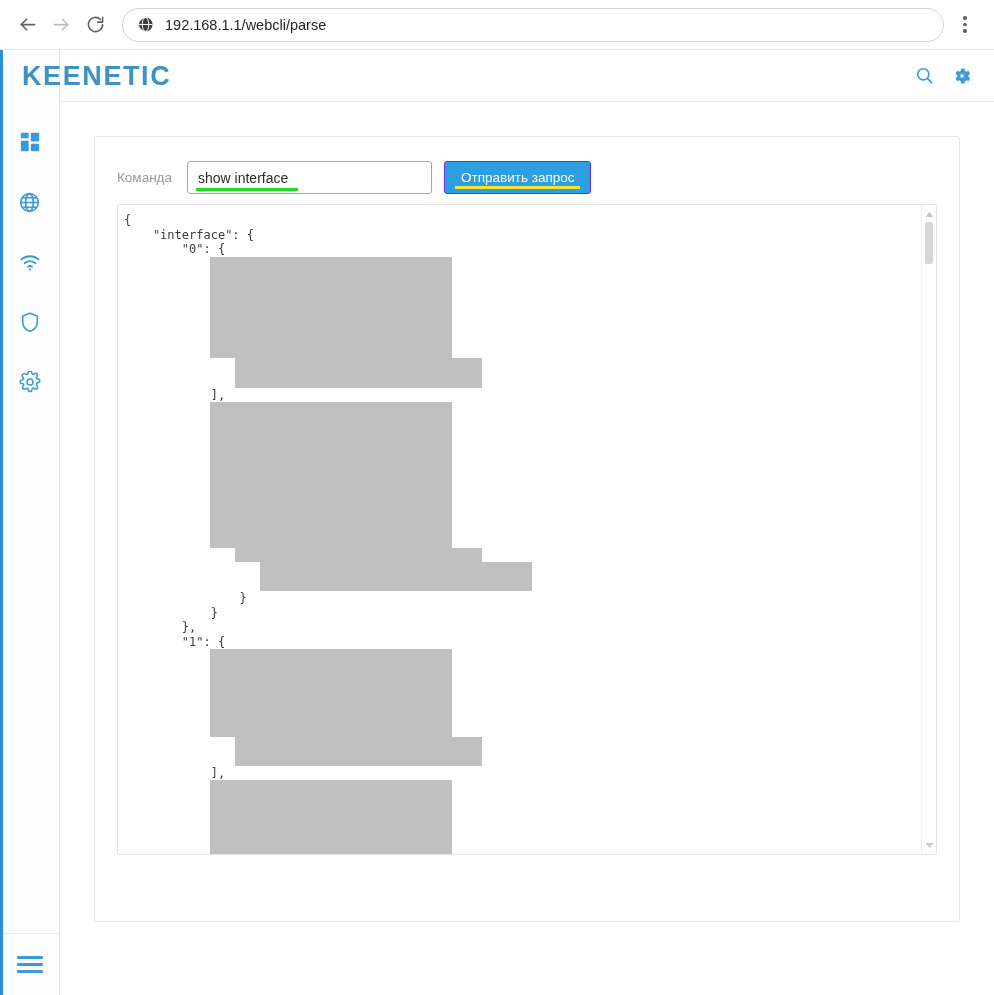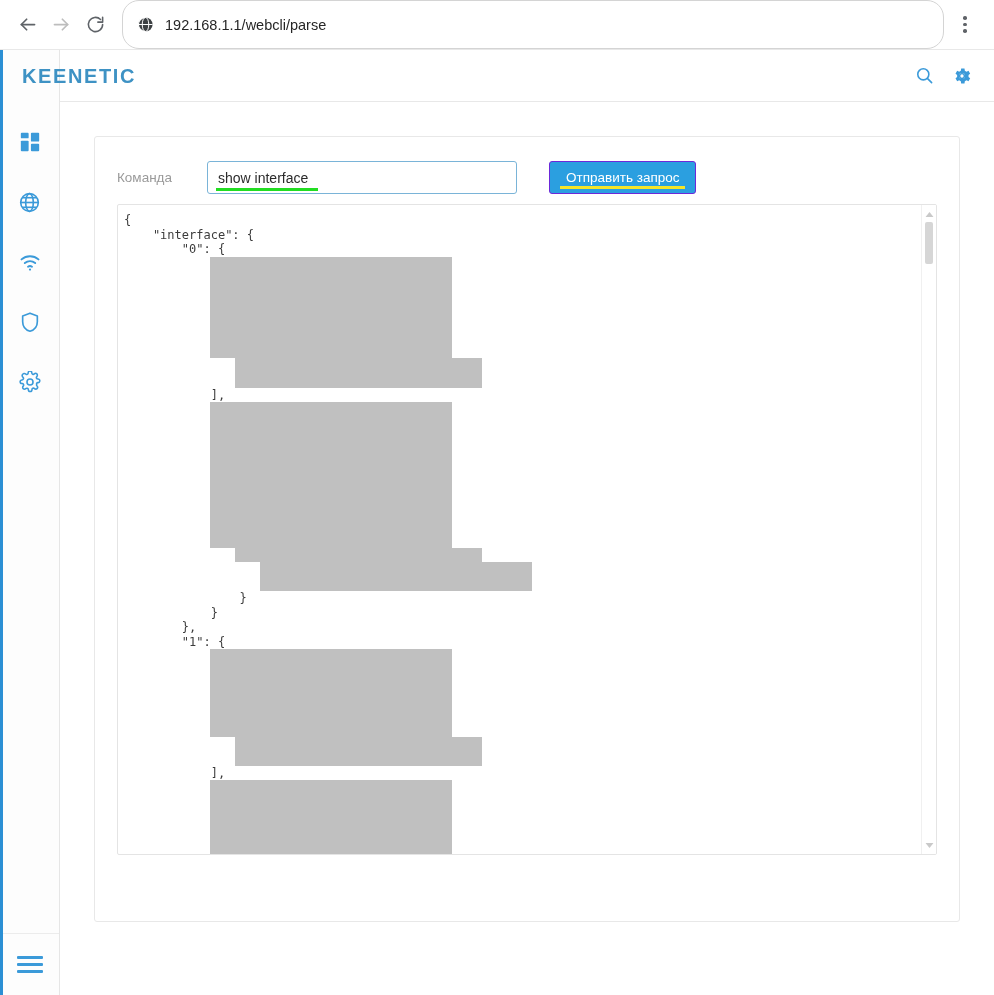--- a/index.html
+++ b/index.html
@@ -24,21 +24,21 @@
     width: 34px; height: 34px;
     display: flex; align-items: center; justify-content: center;
     border-radius: 50%;
     flex: 0 0 auto;
     cursor: pointer;
   }
   .nav-btn svg { display: block; }
 
   .urlbar {
     flex: 1 1 auto;
-    height: 49px;
+    height: 34px;
     margin-left: 10px;
     border: 1px solid #d4d4d4;
     border-radius: 17px;
     background: #fff;
     display: flex;
     align-items: center;
     padding: 4px 14px;
     gap: 11px;
     cursor: text;
     min-width: 0;
@@ -118,21 +118,21 @@
     align-items: center;
     padding: 0 22px 0 0;
     background: #fff;
     position: relative;
   }
   .brand {
     position: absolute;
     left: -38px;
     top: 50%;
     transform: translateY(-50%);
-    font-size: 20px;
+    font-size: 27px;
     font-weight: bold;
     letter-spacing: 1.6px;
     color: #3e92c4;
     user-select: none;
   }
   .header-actions {
     margin-left: auto;
     display: flex;
     align-items: center;
     gap: 18px;
@@ -180,29 +180,29 @@
     border: 1px solid #e8e8e8;
     border-radius: 3px;
     background: #fff;
     padding: 24px 22px 22px 22px;
     height: 786px;
   }
 
   .cmd-row {
     display: flex;
     align-items: center;
-    gap: 32px;
+    gap: 12px;
   }
   .cmd-label {
     font-size: 13.5px;
     color: #9a9a9a;
     width: 58px;
     flex: 0 0 auto;
   }
-  .cmd-input-wrap { position: relative; width: 310px; flex: 0 0 auto; }
+  .cmd-input-wrap { position: relative; width: 245px; flex: 0 0 auto; }
   .cmd-input {
     width: 100%;
     height: 33px;
     border: 1px solid #7ab4d8;
     border-radius: 3px;
     padding: 0 10px;
     font-size: 14px;
     color: #2b2b2b;
     font-family: inherit;
     outline: none;

